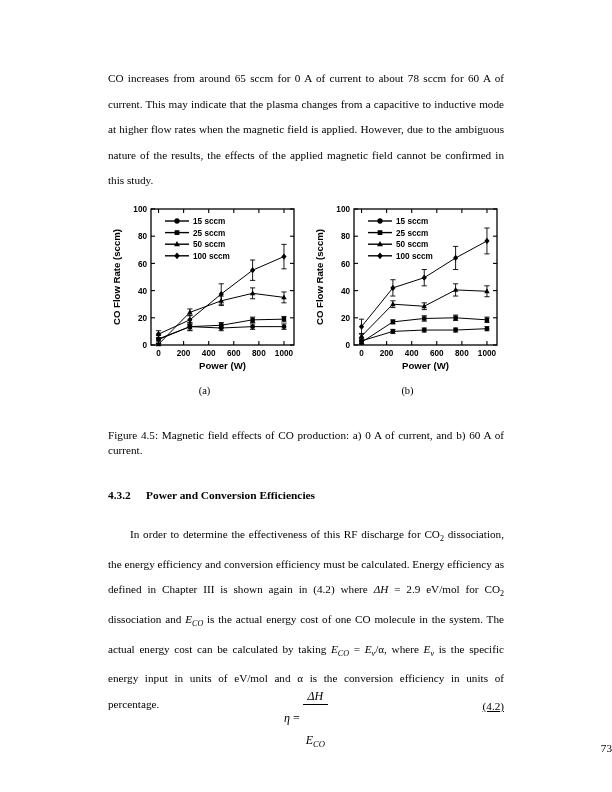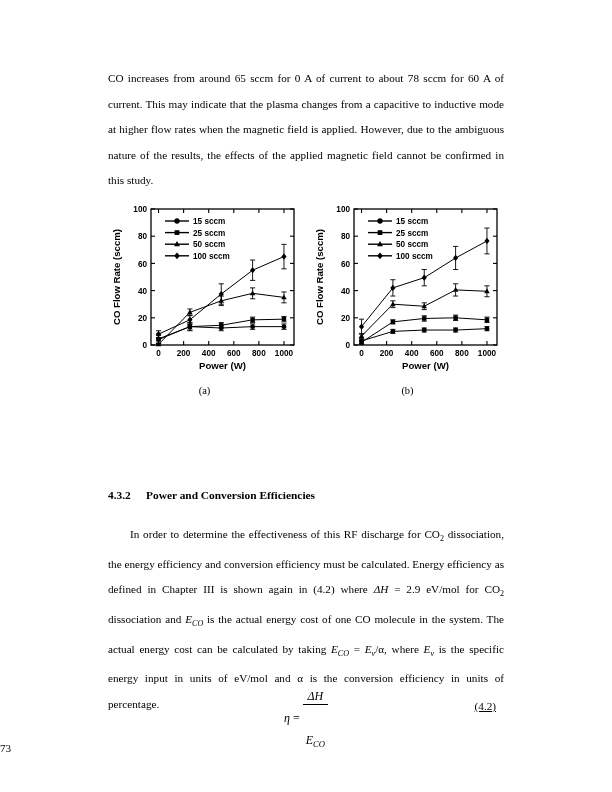--- a/index.html
+++ b/index.html
@@ -87,21 +87,21 @@
   }
   .eq-center {
     position: absolute;
     left: 0; right: 0;
     text-align: center;
     font-family: "Liberation Serif", serif;
     font-size: 12px;
   }
   .eq-tag {
     position: absolute;
-    right: 8px;
+    right: 0;
     top: 10px;
     font-size: 11.2px;
     text-decoration: underline;
   }
   .frac {
     display: inline-block;
     vertical-align: middle;
     text-align: center;
     line-height: 1.05;
   }
@@ -118,21 +118,21 @@
     margin-top: 28px;
   }
   .ital { font-style: italic; }
   sub.small { font-size: 0.72em; }
 
   .page-number {
     position: absolute;
     left: 0;
     top: 742px;
     width: 612px;
-    text-align: left;
+    text-align: right;
     font-size: 11.2px;
   }
   .mathvar { font-style: italic; font-family: "Liberation Serif", serif; }
 </style>
 </head>
 <body>
 
 <div class="page">
 
   <div class="body-text para-intro">CO increases from around 65 sccm for 0 A of current to about 78 sccm for 60 A of current. This may indicate that the plasma changes from a capacitive to inductive mode at higher flow rates when the magnetic field is applied. However, due to the ambiguous nature of the results, the effects of the applied magnetic field cannot be confirmed in this study.</div>
@@ -422,20 +422,21 @@
               <polygon points="69,54.44 71.8,57.8 69,61.16 66.2,57.8" fill="#000"></polygon>
               <text x="85" y="60.9" font-family="&quot;Liberation Sans&quot;, sans-serif" font-size="8.2" font-weight="bold" fill="#000">100 sccm</text>
             </g>
           </svg>
         <div class="subcap">(b)</div>
       </div>
 
     </div>
   </div>
 
+  <div class="fig-caption">Figure 4.5: Magnetic field effects of CO production: a) 0 A of current, and b) 60 A of current.</div>
 
   <div class="section-head">
     <span class="num">4.3.2</span><span>Power and Conversion Efficiencies</span>
   </div>
 
   <div class="body-text para-2 indent">
     <span>In order to determine the effectiveness of this RF discharge for CO</span><sub class="small">2</sub><span> dissociation, the energy efficiency and conversion efficiency must be calculated. Energy efficiency as defined in Chapter III is shown again in (4.2) where </span><span class="mathvar">ΔH</span><span> = 2.9 eV/mol for CO</span><sub class="small">2</sub><span> dissociation and </span><span class="mathvar">E</span><sub class="small mathvar">CO</sub><span> is the actual energy cost of one CO molecule in the system. The actual energy cost can be calculated by taking </span><span class="mathvar">E</span><sub class="small mathvar">CO</sub><span> = </span><span class="mathvar">E</span><sub class="small mathvar">v</sub><span>/α, where </span><span class="mathvar">E</span><sub class="small mathvar">v</sub><span> is the specific energy input in units of eV/mol and α is the conversion efficiency in units of percentage.</span>
   </div>
 
   <div class="equation">

